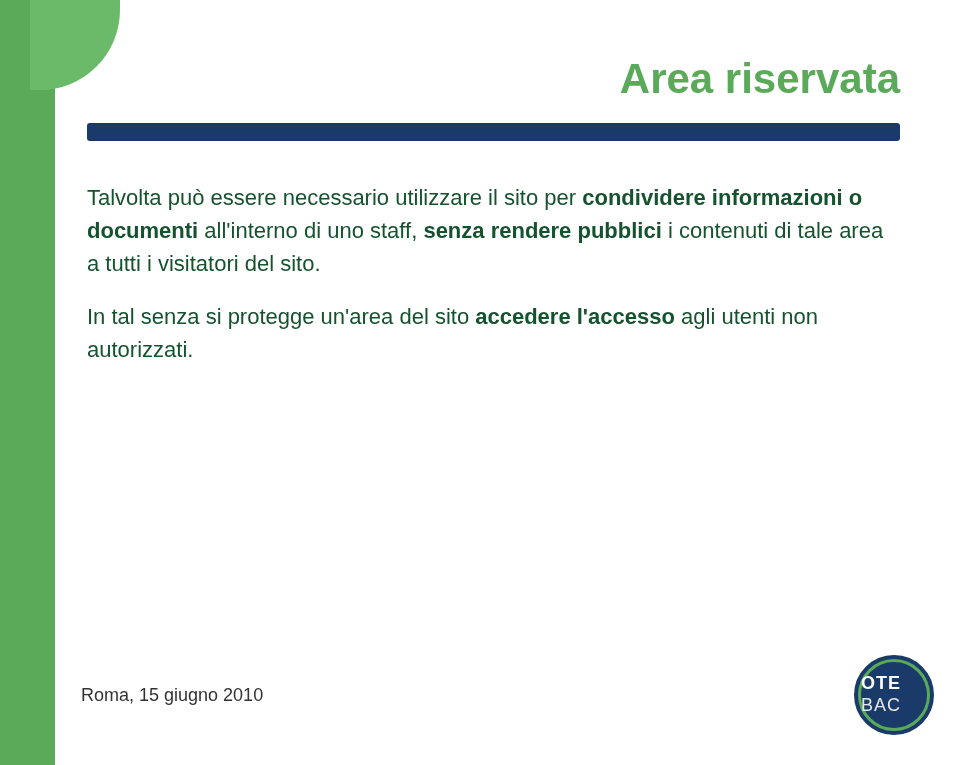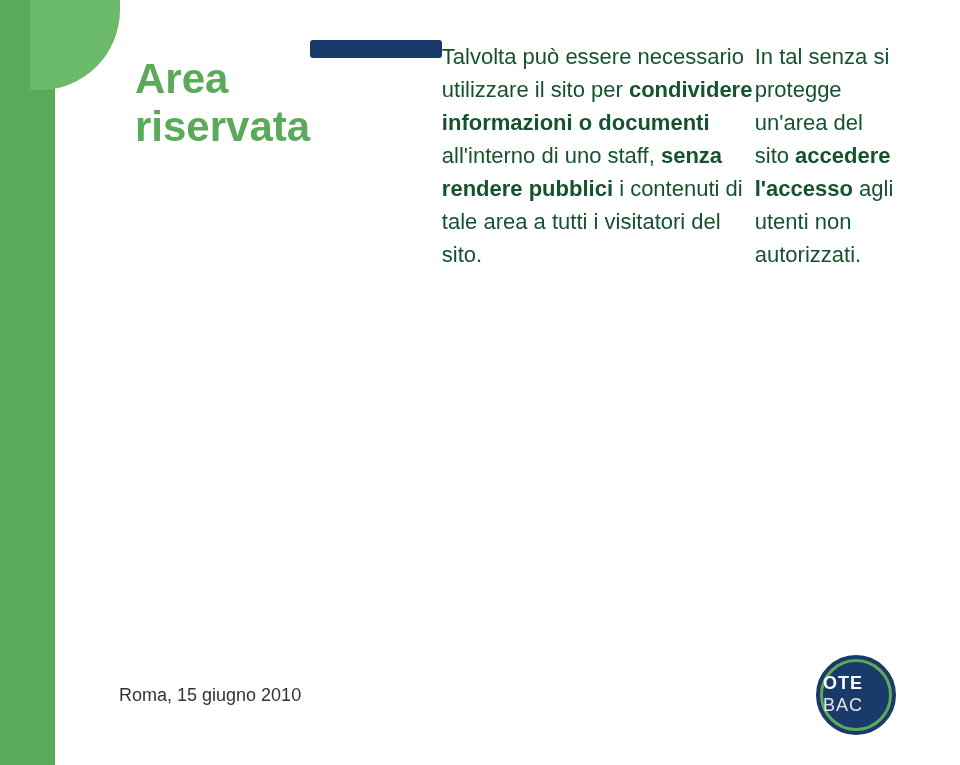--- a/index.html
+++ b/index.html
@@ -47,22 +47,24 @@
       z-index: 2;
     }
 
     .main-content {
       position: absolute;
       left: 55px;
       top: 0;
       right: 0;
       bottom: 0;
       background: #ffffff;
-      padding: 40px 60px 40px 80px;
+      padding: 40px 60px 40px 32px;
       display: flex;
+      flex-direction: column;
+      align-items: flex-end;
     }
 
     .title {
       font-size: 42px;
       font-weight: bold;
       color: #5aaa5a;
       margin-bottom: 20px;
       margin-top: 15px;
     }
 
@@ -83,21 +85,21 @@
 
     .body-text strong {
       font-weight: bold;
     }
 
     .footer {
       position: absolute;
       bottom: 30px;
       left: 55px;
       right: 0;
-      padding: 0 64px;
+      padding: 0 26px;
       display: flex;
       justify-content: space-between;
       align-items: center;
     }
 
     .footer-text {
       font-size: 18px;
       color: #333333;
     }
 

